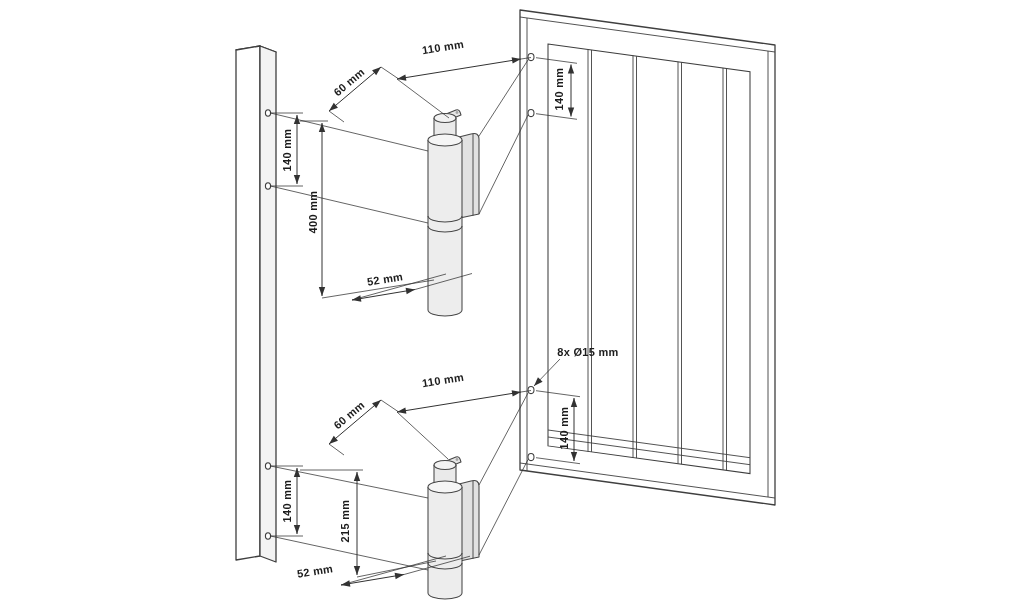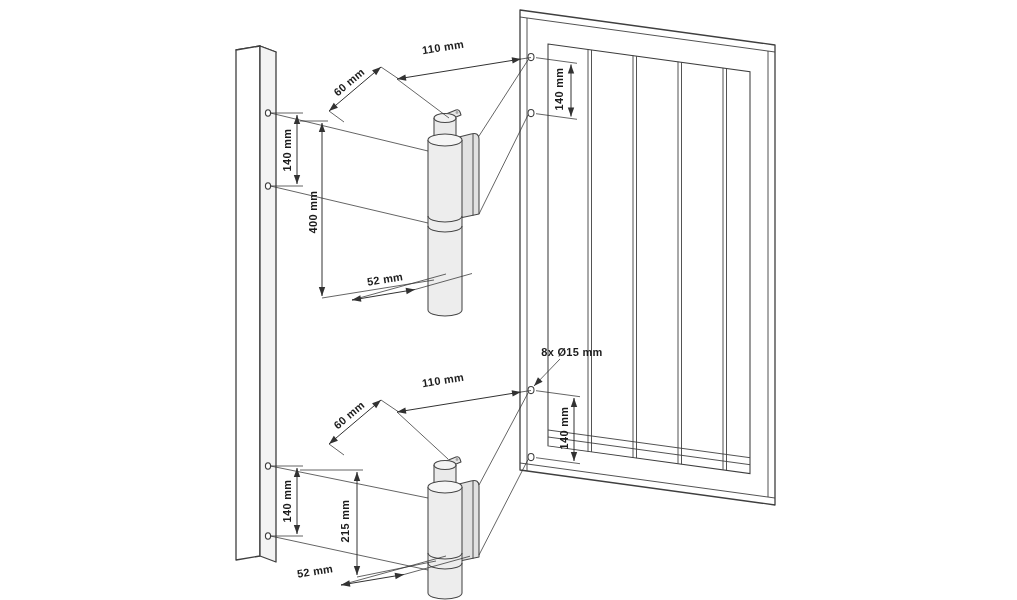--- a/index.html
+++ b/index.html
@@ -164,21 +164,21 @@
     </g>
   </svg>
 
   <div class="dim-label" style="left:443px;top:47px;transform:translate(-50%,-50%) rotate(-9deg);">110 mm</div>
   <div class="dim-label" style="left:349px;top:82px;transform:translate(-50%,-50%) rotate(-40deg);">60 mm</div>
   <div class="dim-label" style="left:287px;top:150px;transform:translate(-50%,-50%) rotate(-90deg);">140 mm</div>
   <div class="dim-label" style="left:313px;top:212px;transform:translate(-50%,-50%) rotate(-90deg);">400 mm</div>
   <div class="dim-label" style="left:385px;top:279px;transform:translate(-50%,-50%) rotate(-9deg);">52 mm</div>
   <div class="dim-label" style="left:559px;top:89px;transform:translate(-50%,-50%) rotate(-90deg);">140 mm</div>
 
-  <div class="dim-label" style="left:572px;top:352px;transform:translate(-50%,-50%);">8x Ø15 mm</div>
+  <div class="dim-label" style="left:588px;top:352px;transform:translate(-50%,-50%);">8x Ø15 mm</div>
 
   <div class="dim-label" style="left:443px;top:380px;transform:translate(-50%,-50%) rotate(-9deg);">110 mm</div>
   <div class="dim-label" style="left:349px;top:415px;transform:translate(-50%,-50%) rotate(-40deg);">60 mm</div>
   <div class="dim-label" style="left:287px;top:501px;transform:translate(-50%,-50%) rotate(-90deg);">140 mm</div>
   <div class="dim-label" style="left:345px;top:521px;transform:translate(-50%,-50%) rotate(-90deg);">215 mm</div>
   <div class="dim-label" style="left:315px;top:571px;transform:translate(-50%,-50%) rotate(-9deg);">52 mm</div>
   <div class="dim-label" style="left:564px;top:428px;transform:translate(-50%,-50%) rotate(-90deg);">140 mm</div>
 
 </div>
 

